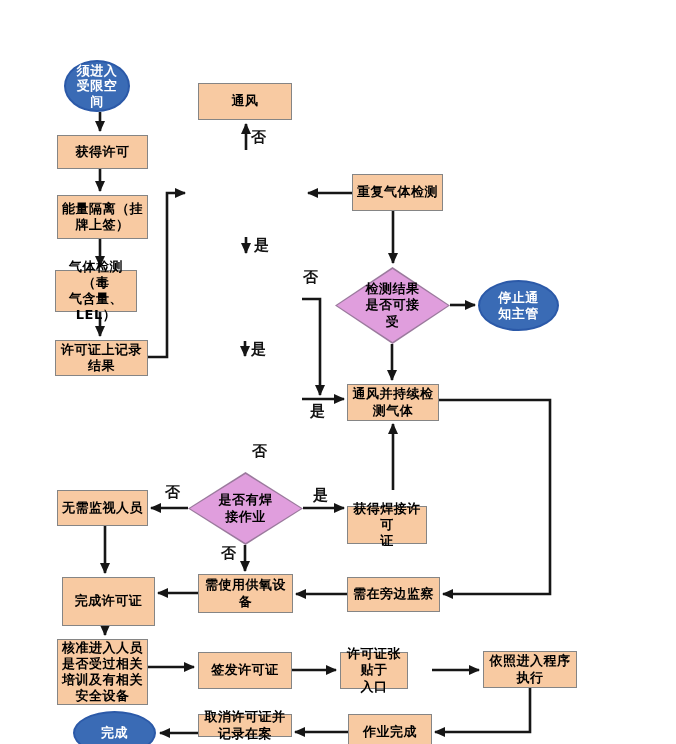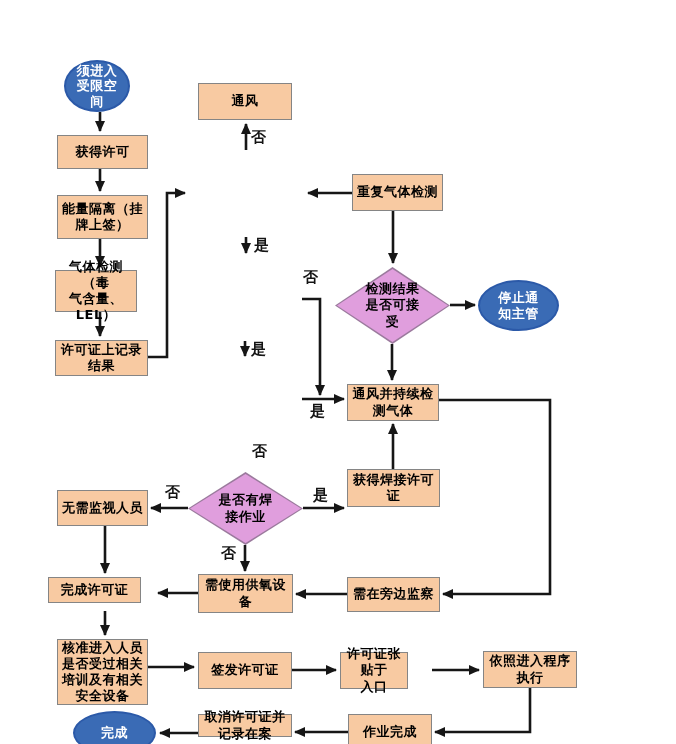--- a/index.html
+++ b/index.html
@@ -125,35 +125,35 @@
   <div class="node process" style="left:198px;top:56px;width:94px;height:37px">
     <span class="node-label">通风</span>
   </div>
   <div class="node process" style="left:347px;top:357px;width:92px;height:37px">
     <span class="node-label">通风并持续检
 测气体</span>
   </div>
   <div class="node process" style="left:352px;top:147px;width:91px;height:37px">
     <span class="node-label">重复气体检测</span>
   </div>
-  <div class="node process" style="left:347px;top:442px;width:93px;height:38px">
+  <div class="node process" style="left:347px;top:479px;width:80px;height:38px">
     <span class="node-label">获得焊接许可
 证</span>
   </div>
   <div class="node process" style="left:347px;top:550px;width:93px;height:35px">
     <span class="node-label">需在旁边监察</span>
   </div>
   <div class="node process" style="left:198px;top:547px;width:95px;height:39px">
     <span class="node-label">需使用供氧设
 备</span>
   </div>
   <div class="node process" style="left:57px;top:463px;width:91px;height:36px">
     <span class="node-label">无需监视人员</span>
   </div>
-  <div class="node process" style="left:48px;top:550px;width:93px;height:26px">
+  <div class="node process" style="left:62px;top:550px;width:93px;height:49px">
     <span class="node-label">完成许可证</span>
   </div>
   <div class="node process" style="left:57px;top:612px;width:91px;height:66px">
     <span class="node-label">核准进入人员
 是否受过相关
 培训及有相关
 安全设备</span>
   </div>
   <div class="node process" style="left:198px;top:625px;width:94px;height:37px">
     <span class="node-label">签发许可证</span>

